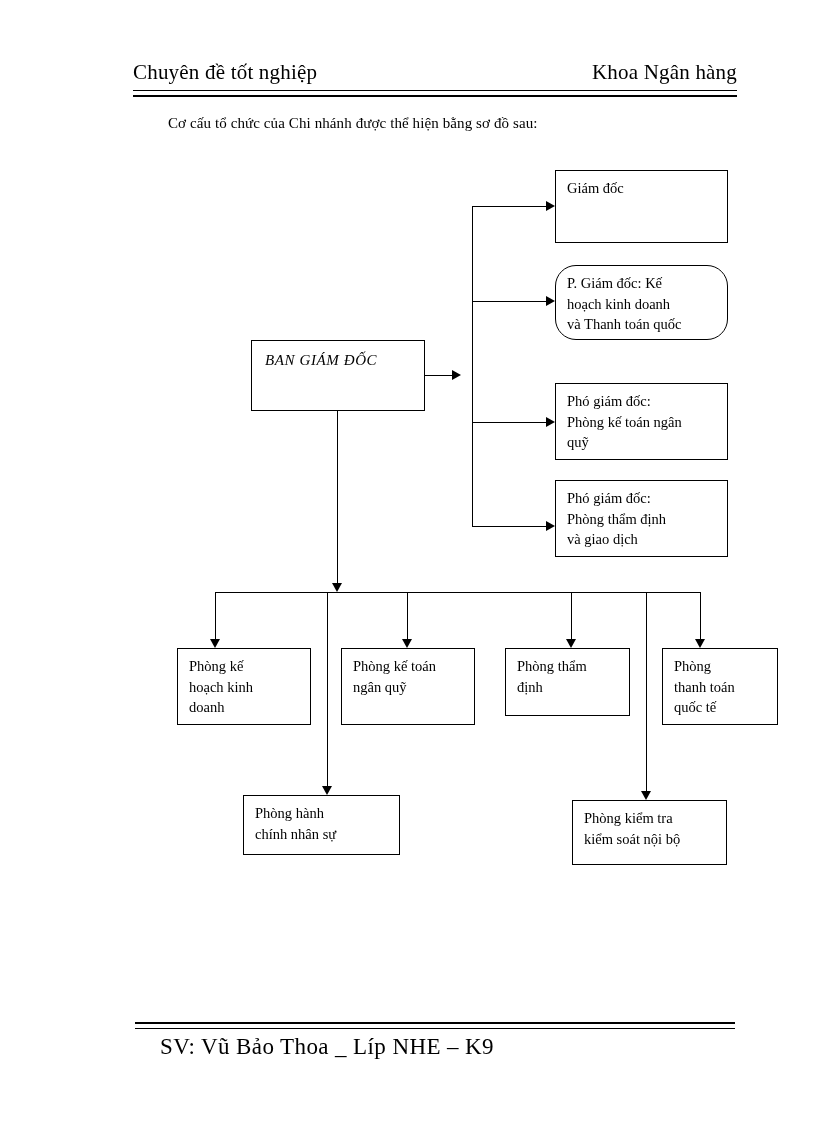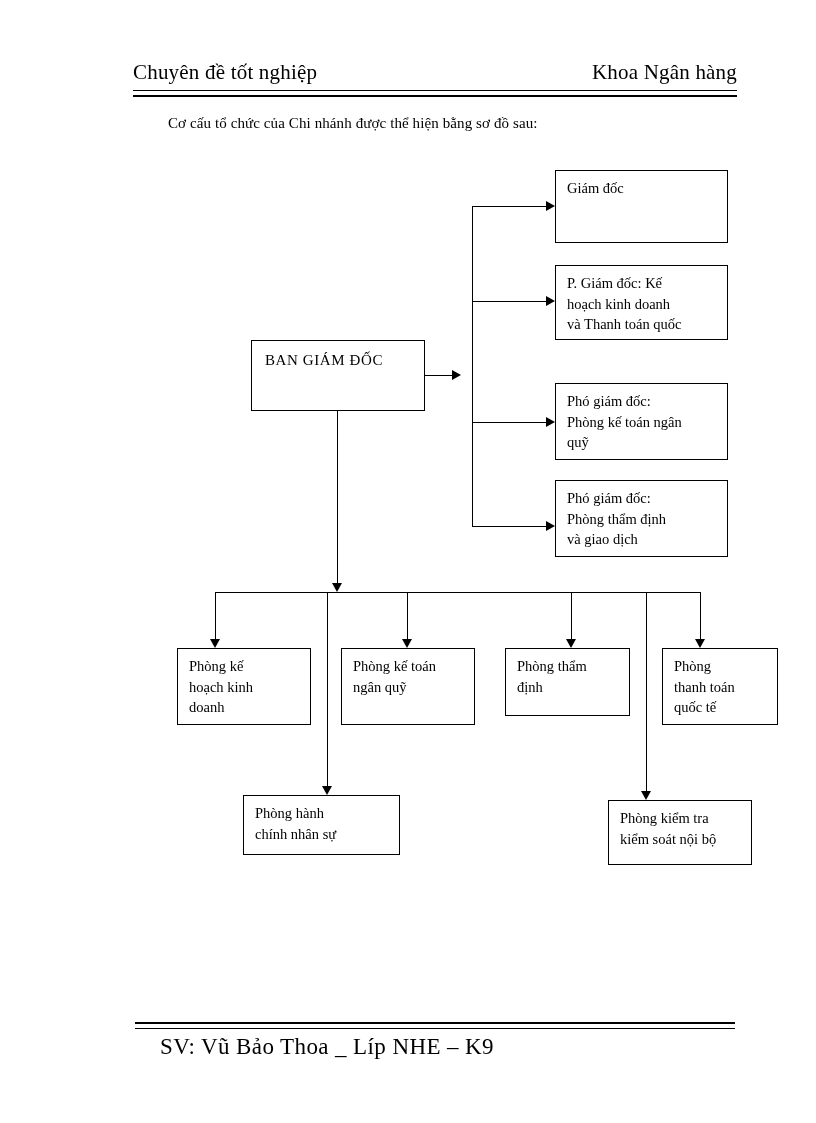--- a/index.html
+++ b/index.html
@@ -80,20 +80,21 @@
     padding: 7px 0 0 11px;
   }
   .node .lines {
     white-space: pre-line;
   }
   .node.center {
     font-size: 15px;
     letter-spacing: 0.6px;
     padding-top: 9px;
     padding-left: 13px;
+    font-style: italic;
   }
 
   
   .hline {
     position: absolute;
     height: 0;
     border-top: 1.6px solid #000;
   }
   .vline {
     position: absolute;
@@ -151,21 +152,21 @@
   <div id="diagram">
 
     <div class="node center" style="left:251px; top:340px; width:174px; height:71px;">
       <span class="lines">BAN GIÁM ĐỐC</span>
     </div>
 
     <div class="node" style="left:555px; top:170px; width:173px; height:73px;">
       <span class="lines">Giám đốc</span>
     </div>
 
-    <div class="node" style="left:555px; top:265px; width:173px; height:75px;">
+    <div class="node" style="left:555px; top:265px; width:173px; height:75px;border-radius:21px;">
       <span class="lines">P. Giám đốc: Kế
 hoạch kinh doanh
 và Thanh toán quốc</span>
     </div>
 
     <div class="node" style="left:555px; top:383px; width:173px; height:77px;">
       <span class="lines">Phó giám đốc:
 Phòng kế toán ngân
 quỹ</span>
     </div>
@@ -196,21 +197,21 @@
       <span class="lines">Phòng
 thanh toán
 quốc tế</span>
     </div>
 
     <div class="node" style="left:243px; top:795px; width:157px; height:60px;">
       <span class="lines">Phòng hành
 chính nhân sự</span>
     </div>
 
-    <div class="node" style="left:572px; top:800px; width:144px; height:65px;margin-left:36px;">
+    <div class="node" style="left:572px; top:800px; width:155px; height:65px;">
       <span class="lines">Phòng kiểm tra
 kiểm soát nội bộ</span>
     </div>
 
     <div class="hline" style="left:425px; top:375px; width:27px;"></div>
     <div class="arrow-right" style="left:452px; top:370px;"></div>
 
     <div class="vline" style="left:472px; top:206px; height:320px;"></div>
 
     <div class="hline" style="left:472px; top:206px; width:74px;"></div>

